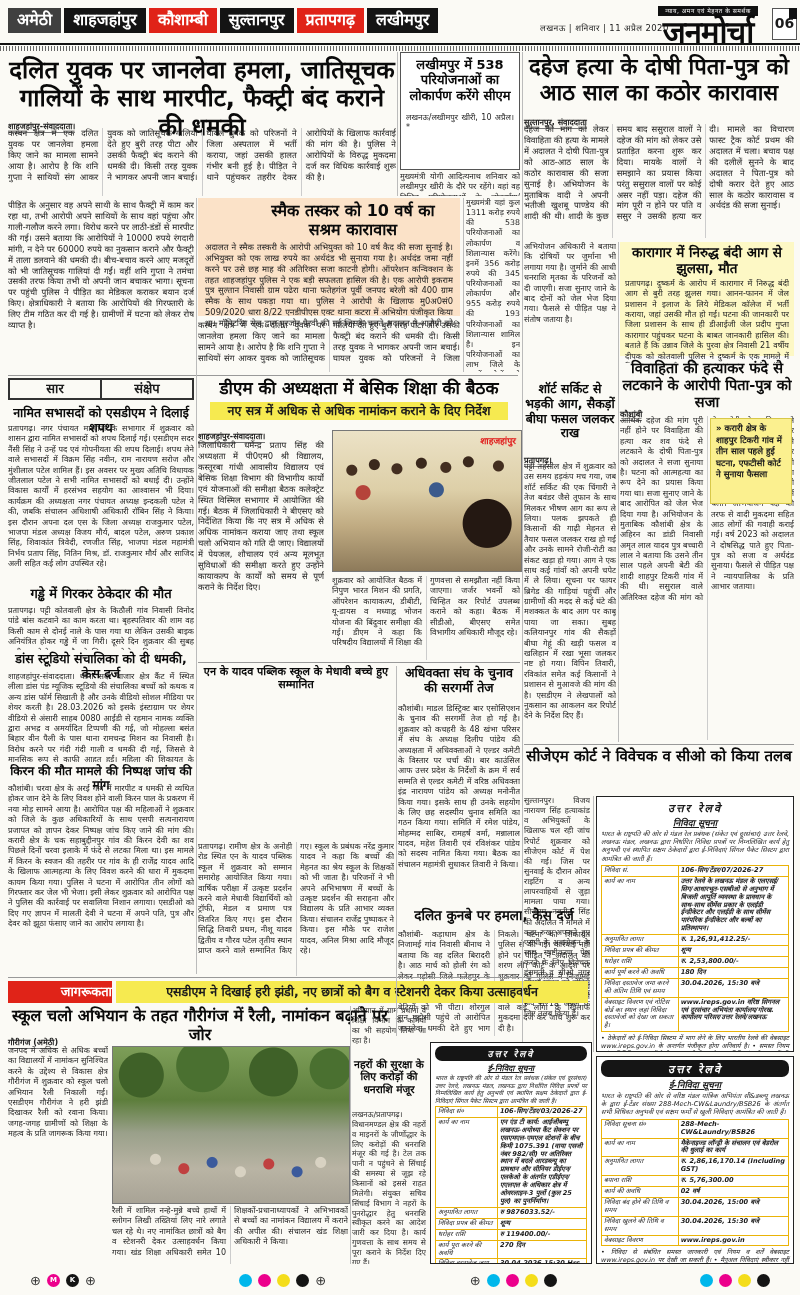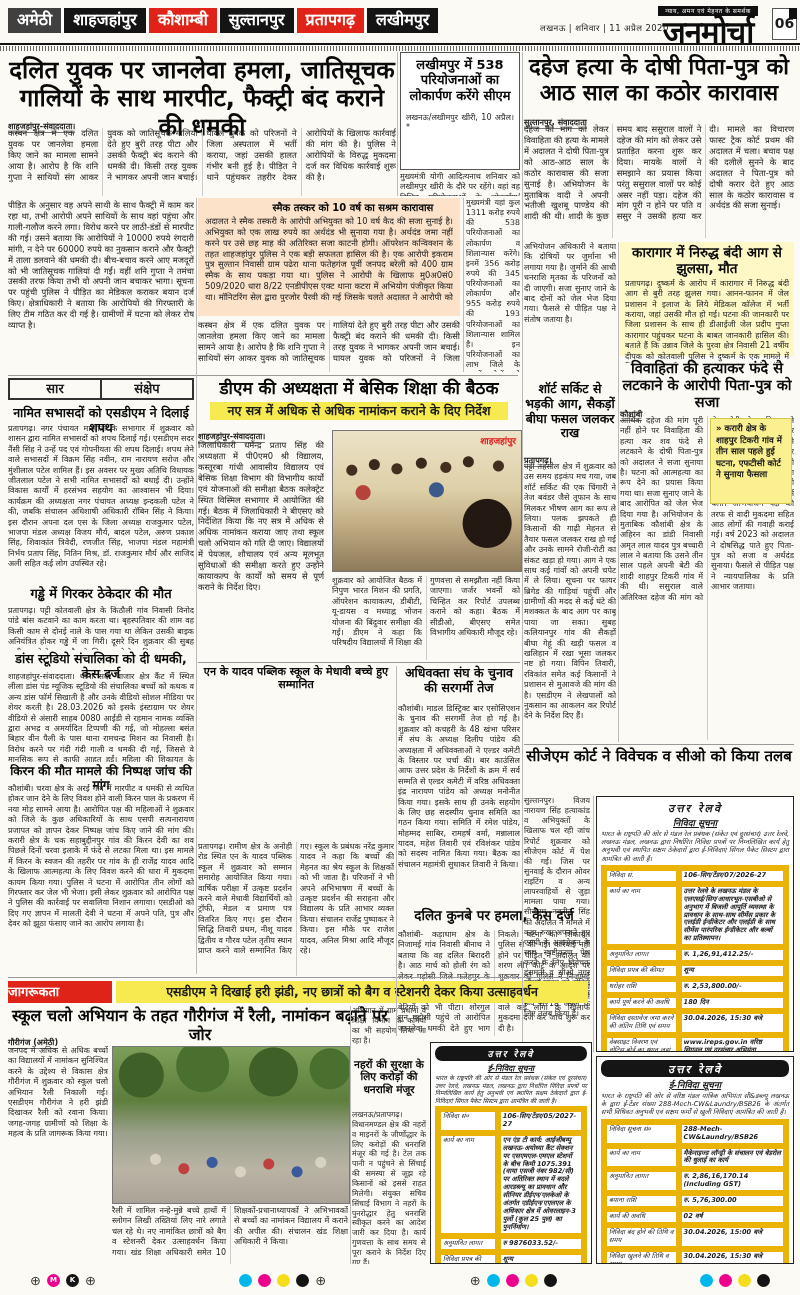--- a/index.html
+++ b/index.html
@@ -23,21 +23,21 @@
   .c2{column-count:2;column-gap:8px;column-rule:1px solid #ccc;}
   .c3{column-count:3;column-gap:8px;column-rule:1px solid #ccc;}
   .c4{column-count:4;column-gap:9px;column-rule:1px solid #ccc;}
   .vr{background:#bbb;width:1px;}
   .hrr{background:#999;height:1px;}
   .boxed{border:1px solid #555;background:#fff;}
   .peach{background:#fbe2c8;}
   .paleyellow{background:#fdf8c5;}
   .ysub{background:#f6ea50;font-weight:800;text-align:center;}
   .pull{background:#fbf08f;border:1px solid #d8c84a;font-size:8.6px;font-weight:bold;line-height:1.35;padding:4px 5px;text-align:left;}
-  .kickred{background:#e02318;color:#fff;font-weight:800;font-size:13px;text-align:left;line-height:22px;}
+  .kickred{background:#e02318;color:#fff;font-weight:800;font-size:13px;text-align:right;line-height:22px;}
   .kicky{background:#f6ea50;font-weight:800;font-size:12.5px;text-align:center;line-height:22px;}
   
   .photo{border:1px solid #777;overflow:hidden;}
   #photo-meeting{background:
     radial-gradient(circle at 82% 66%,#241812 0 24px,transparent 25px),
     radial-gradient(circle at 10% 28%,#432e20 0 5px,transparent 6px),
     radial-gradient(circle at 22% 24%,#3a281c 0 5px,transparent 6px),
     radial-gradient(circle at 34% 27%,#432e20 0 5px,transparent 6px),
     radial-gradient(circle at 47% 23%,#3a281c 0 5px,transparent 6px),
     radial-gradient(circle at 60% 26%,#432e20 0 5px,transparent 6px),
@@ -74,21 +74,21 @@
     radial-gradient(circle at 88% 74%,#d8d2c2 0 5px,transparent 6px),
     linear-gradient(180deg,#7d9e58 0%,#5d7e3c 34%,#9aa08a 55%,#b9b4a4 78%,#a8a396 100%);}
   .wmark{position:absolute;top:3px;right:5px;color:#e01818;font-size:9px;font-weight:800;}
   
   .tender{border:1.5px solid #222;background:#fff;padding:3px 4px;overflow:hidden;font-style:italic;}
   .t-title{font-weight:800;text-align:center;font-size:11px;letter-spacing:2px;}
   .t-title.inv{background:#151515;color:#fff;border-radius:7px;padding:1px 0;}
   .t-sub{font-weight:800;text-align:center;font-size:9px;text-decoration:underline;margin:1px 0;}
   .t-intro{font-size:6.6px;line-height:1.25;text-align:justify;}
   table.tt{width:100%;border-collapse:collapse;margin:2px 0;}
-  table.tt td{border:6px solid #eab308;font-size:6.6px;line-height:1.2;padding:1px 2px;vertical-align:top;}
+  table.tt td{border:1px solid #eab308;font-size:6.6px;line-height:1.2;padding:1px 2px;vertical-align:top;}
   table.tt td.tl{width:41%;}
   table.tt td.tv{font-weight:bold;}
   .t-bullets{font-size:6.4px;line-height:1.25;text-align:justify;}
   
   #saarbox{border:2px solid #333;display:flex;font-weight:800;font-size:13px;text-align:center;}
   #saarbox span{flex:1;line-height:18px;}
   #saarbox span:first-child{border-right:2px solid #333;}
   
   #marks{display:flex;align-items:center;justify-content:space-between;padding:0 30px;}
   .mgrp{display:flex;align-items:center;gap:6px;}
@@ -115,21 +115,21 @@
   <div class="abs" id="pagebox" style="left:772px;top:8px;width:23px;height:30px;">06</div>
   <div class="abs rule" style="left:0;top:43px;width:800px;height:2px;"></div>
   <div class="abs hatch" style="left:0;top:46px;width:800px;height:5px;"></div>
 
   <div class="abs h-main" style="left:8px;top:56px;width:388px;font-size:24px;">दलित युवक पर जानलेवा हमला, जातिसूचक गालियों के साथ मारपीट, फैक्ट्री बंद कराने की धमकी</div>
   <div class="abs" style="left:8px;top:114px;"><span class="by">शाहजहांपुर-संवाददाता।</span></div>
   <div class="abs bd c4" style="left:8px;top:128px;width:388px;height:68px;">कस्बन क्षेत्र में एक दलित युवक पर जानलेवा हमला किए जाने का मामला सामने आया है। आरोप है कि शनि गुप्ता ने साथियों संग आकर युवक को जातिसूचक गालियां देते हुए बुरी तरह पीटा और उसकी फैक्ट्री बंद कराने की धमकी दी। किसी तरह युवक ने भागकर अपनी जान बचाई। घायल युवक को परिजनों ने जिला अस्पताल में भर्ती कराया, जहां उसकी हालत गंभीर बनी हुई है। पीड़ित ने थाने पहुंचकर तहरीर देकर आरोपियों के खिलाफ कार्रवाई की मांग की है। पुलिस ने आरोपियों के विरुद्ध मुकदमा दर्ज कर विधिक कार्रवाई शुरू की है।</div>
   <div class="abs bd" style="left:8px;top:200px;width:186px;height:172px;">पीड़ित के अनुसार वह अपने साथी के साथ फैक्ट्री में काम कर रहा था, तभी आरोपी अपने साथियों के साथ वहां पहुंचा और गाली-गलौज करने लगा। विरोध करने पर लाठी-डंडों से मारपीट की गई। उसने बताया कि आरोपियों ने 10000 रुपये रंगदारी मांगी, न देने पर 60000 रुपये का नुकसान कराने और फैक्ट्री में ताला डलवाने की धमकी दी। बीच-बचाव करने आए मजदूरों को भी जातिसूचक गालियां दी गईं। वहीं शनि गुप्ता ने तमंचा उसकी तरफ किया तभी वो अपनी जान बचाकर भागा। सूचना पर पहुंची पुलिस ने पीड़ित का मेडिकल कराकर बयान दर्ज किए। क्षेत्राधिकारी ने बताया कि आरोपियों की गिरफ्तारी के लिए टीम गठित कर दी गई है। ग्रामीणों में घटना को लेकर रोष व्याप्त है।</div>
 
   <div class="abs peach" style="left:198px;top:198px;width:262px;height:118px;padding:4px 7px;box-sizing:border-box;">
-    <div class="h-main" style="font-size:10px;margin-left:48px;">स्मैक तस्कर को 10 वर्ष का सश्रम कारावास</div>
+    <div class="h-main" style="font-size:16px;margin-left:48px;">स्मैक तस्कर को 10 वर्ष का सश्रम कारावास</div>
     <div class="bd" style="height:86px;margin-top:2px;">अदालत ने स्मैक तस्करी के आरोपी अभियुक्त को 10 वर्ष कैद की सजा सुनाई है। अभियुक्त को एक लाख रुपये का अर्थदंड भी सुनाया गया है। अर्थदंड जमा नहीं करने पर उसे छह माह की अतिरिक्त सजा काटनी होगी। ऑपरेशन कन्विक्शन के तहत शाहजहांपुर पुलिस ने एक बड़ी सफलता हासिल की है। एक आरोपी इकराम पुत्र सुल्तान निवासी ग्राम पढेरा थाना फतेहगंज पूर्वी जनपद बरेली को 400 ग्राम स्मैक के साथ पकड़ा गया था। पुलिस ने आरोपी के खिलाफ मु0अ0सं0 509/2020 धारा 8/22 एनडीपीएस एक्ट थाना कटरा में अभियोग पंजीकृत किया था। मॉनिटरिंग सेल द्वारा पुरजोर पैरवी की गई जिसके चलते अदालत ने आरोपी को 10 वर्ष के सश्रम कारावास एवं अर्थदंड की सजा सुनाई।</div>
   </div>
   <div class="abs bd c2" style="left:198px;top:320px;width:262px;height:52px;">कस्बन क्षेत्र में एक दलित युवक पर जानलेवा हमला किए जाने का मामला सामने आया है। आरोप है कि शनि गुप्ता ने साथियों संग आकर युवक को जातिसूचक गालियां देते हुए बुरी तरह पीटा और उसकी फैक्ट्री बंद कराने की धमकी दी। किसी तरह युवक ने भागकर अपनी जान बचाई। घायल युवक को परिजनों ने जिला अस्पताल में भर्ती कराया, जहां उसकी हालत गंभीर बनी हुई है। पीड़ित ने थाने पहुंचकर तहरीर देकर आरोपियों के खिलाफ कार्रवाई की मांग की है। पुलिस ने आरोपियों के विरुद्ध मुकदमा दर्ज कर विधिक कार्रवाई शुरू की है।</div>
 
   <div class="abs boxed" style="left:400px;top:52px;width:120px;height:118px;padding:4px 5px;box-sizing:border-box;">
     <div class="h-main" style="font-size:13px;">लखीमपुर में 538 परियोजनाओं का लोकार्पण करेंगे सीएम</div>
     <div class="bd" style="font-size:8px;margin-top:10px;height:46px;">लखनऊ/लखीमपुर खीरी, 10 अप्रैल।*</div>
   </div>
   <div class="abs bd" style="left:400px;top:172px;width:120px;height:24px;font-size:8px;">मुख्यमंत्री योगी आदित्यनाथ शनिवार को लखीमपुर खीरी के दौरे पर रहेंगे। वहां वह विभिन्न परियोजनाओं के लोकार्पण/शिलान्यास की सौगात देंगे। इस दौरान मुख्यमंत्री विभिन्न लाभार्थी परिवारों को भूमि आवंटन पत्र, आवास की चाबी और चेक भी सौंपेंगे।</div>
   <div class="abs bd" style="left:466px;top:198px;width:54px;height:174px;font-size:7.8px;">मुख्यमंत्री यहां कुल 1311 करोड़ रुपये की 538 परियोजनाओं का लोकार्पण व शिलान्यास करेंगे। इनमें 356 करोड़ रुपये की 345 परियोजनाओं का लोकार्पण और 955 करोड़ रुपये की 193 परियोजनाओं का शिलान्यास शामिल है। इन परियोजनाओं का लाभ जिले के लाखों लोगों को मिलेगा।</div>
@@ -251,21 +251,21 @@
   <div class="abs bd" style="left:352px;top:1110px;width:74px;height:154px;font-size:7.6px;">लखनऊ/प्रतापगढ़। विधानमण्डल क्षेत्र की नहरों व माइनरों के जीर्णोद्धार के लिए करोड़ों की धनराशि मंजूर की गई है। टेल तक पानी न पहुंचने से सिंचाई की समस्या से जूझ रहे किसानों को इससे राहत मिलेगी। संयुक्त सचिव सिंचाई विभाग ने नहरों के पुनरोद्धार हेतु धनराशि स्वीकृत करने का आदेश जारी कर दिया है। कार्य गुणवत्ता के साथ समय से पूरा कराने के निर्देश दिए गए हैं।</div>
 
   <div class="abs tender" style="left:430px;top:1042px;width:162px;height:222px;box-sizing:border-box;">
     <div class="t-title inv" style="font-size:9px;">उत्तर रेलवे</div>
     <div class="t-sub" style="font-size:8px;">ई-निविदा सूचना</div>
     <div class="t-intro" style="font-size:6px;">भारत के राष्ट्रपति की ओर से मंडल रेल प्रबंधक (संकेत एवं दूरसंचार) उत्तर रेलवे, लखनऊ मंडल, लखनऊ द्वारा निर्धारित निविदा प्रपत्रों पर निम्नलिखित कार्य हेतु अनुभवी एवं स्थापित सक्षम ठेकेदारों द्वारा ई-निविदाएं सिंगल पैकेट सिस्टम द्वारा आमंत्रित की जाती हैं।</div>
     <table class="tt" style="font-size:6px;">
         <tbody>
           <tr>
             <td class="tl">निविदा सं०</td>
-            <td class="tv">106-सिग/टेंडर/05/2027-27</td>
+            <td class="tv">106-सिग/टेंडर/03/2026-27</td>
           </tr>
           <tr>
             <td class="tl">कार्य का नाम</td>
             <td class="tv">एन एंड टी कार्य: आईजीबम्पू लखनऊ-अयोध्या कैंट सेक्शन पर एसएमएल-एमएल स्टेशनों के बीच किमी 1075.391 (वाया एसजी नंबर 982/सी) पर अतिरिक्त स्थान में बदले आरडब्ल्यू का प्रावधान और सीनियर डीईएन/एलकेओ के अंतर्गत एडीईएन/एएलएल के अधिकार क्षेत्र में ओवरलाइन-3 पुलों (कुल 25 पुल) का पुनर्निर्माण।</td>
           </tr>
           <tr>
             <td class="tl">अनुमानित लागत</td>
             <td class="tv">रु 9876033.52/-</td>
           </tr>
           <tr>

